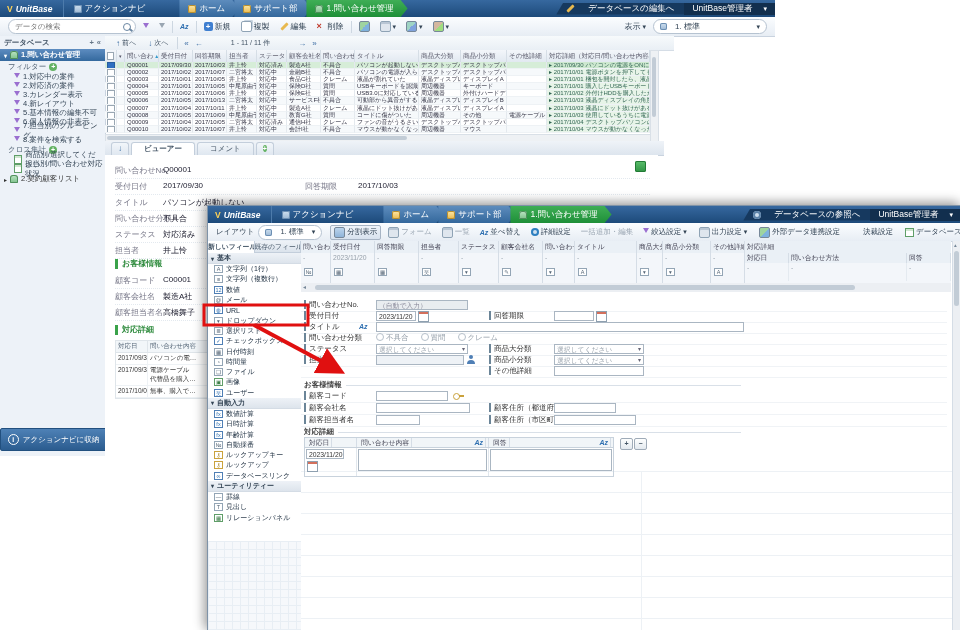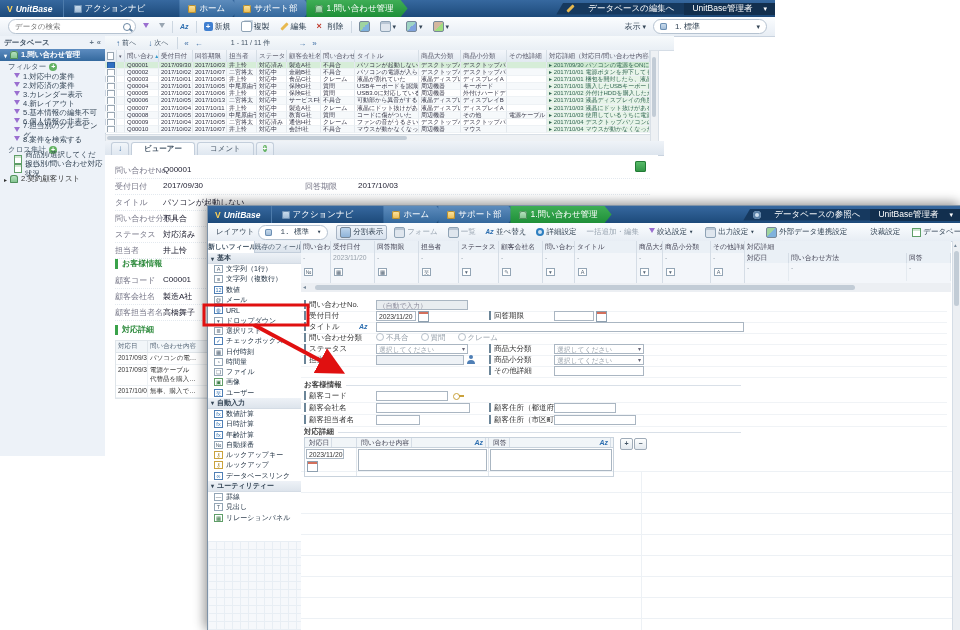--- a/index.html
+++ b/index.html
@@ -114,21 +114,21 @@
   #vedit{position:absolute;right:12px;top:6px;width:11px;height:11px;border-radius:2px;
          background:linear-gradient(#5cbf6c,#2f9344);box-shadow:inset 0 0 0 1px #227a35;}
   #vdetail{position:absolute;left:10px;top:185px;width:92px;border:1px solid #dfe5ea;font-size:6.5px;}
   #vdetail .dh{display:flex;background:#f2f6f9;border-bottom:1px solid #dfe5ea;color:#567;}
   #vdetail .dh span{padding:1px 2px;border-right:1px solid #dfe5ea;overflow:hidden;white-space:nowrap;}
   #vdetail .dr{display:flex;border-bottom:1px solid #eef2f5;}
   #vdetail .dr span{padding:1px 2px;border-right:1px solid #eef2f5;overflow:hidden;}
   
   #win2{left:207px;top:205px;width:753px;height:425px;z-index:2;border:1px solid #7f93a8;
         box-shadow:-4px -4px 10px rgba(0,0,0,.28),4px 4px 12px rgba(0,0,0,.3);}
-  #tbar2{left:0;top:17px;right:0;height:18px;font-size:7.5px;font-family:Liberation Mono, monospace;}
+  #tbar2{left:0;top:17px;right:0;height:18px;font-size:7.5px;}
   #tbar2 .rgt{margin-left:auto;display:flex;align-items:center;gap:6px;}
   #panel2{position:absolute;left:0;top:35px;width:93px;bottom:0;background:#fff;
           border-right:1px solid #c3cedb;font-size:7px;}
   .ptabs{display:flex;height:12px;font-size:6.8px;}
   .ptab{flex:1;text-align:center;line-height:12px;background:linear-gradient(#eef2f7,#dbe3ec);
         border:1px solid #c3cedb;border-top:0;border-left:0;color:#456;overflow:hidden;white-space:nowrap;}
   .ptab.on{background:#fff;border-bottom:0;font-weight:bold;}
   .pgroup{display:flex;align-items:center;gap:3px;height:10px;padding:0 3px;
           background:linear-gradient(#eef2f7,#dde4ec);border-bottom:1px solid #d4dce5;color:#345;font-weight:bold;}
   .pitem{display:flex;align-items:center;gap:3px;height:10.3px;padding:0 2px 0 6px;color:#234;
@@ -361,20 +361,24 @@
           <div class="sitem">
             <span class="tblic"></span>
             <span>担当別/問い合わせ対応状況</span>
           </div>
         </div>
       <div class="dbrow">
         <span style="font-size:6px">▸</span>
         <span class="mini m-db"></span>
         <span>2.契約顧客リスト</span>
       </div>
+      <div class="stow">
+        <span class="info-ic">i</span>
+        <span>アクションナビに収納</span>
+      </div>
     </aside>
 
     <div id="pager">
       <span class="ib">
           <span class="arr">↑</span>
           <span>前へ</span>
         </span>
       <span class="ib">
           <span class="arr">↓</span>
           <span>次へ</span>

